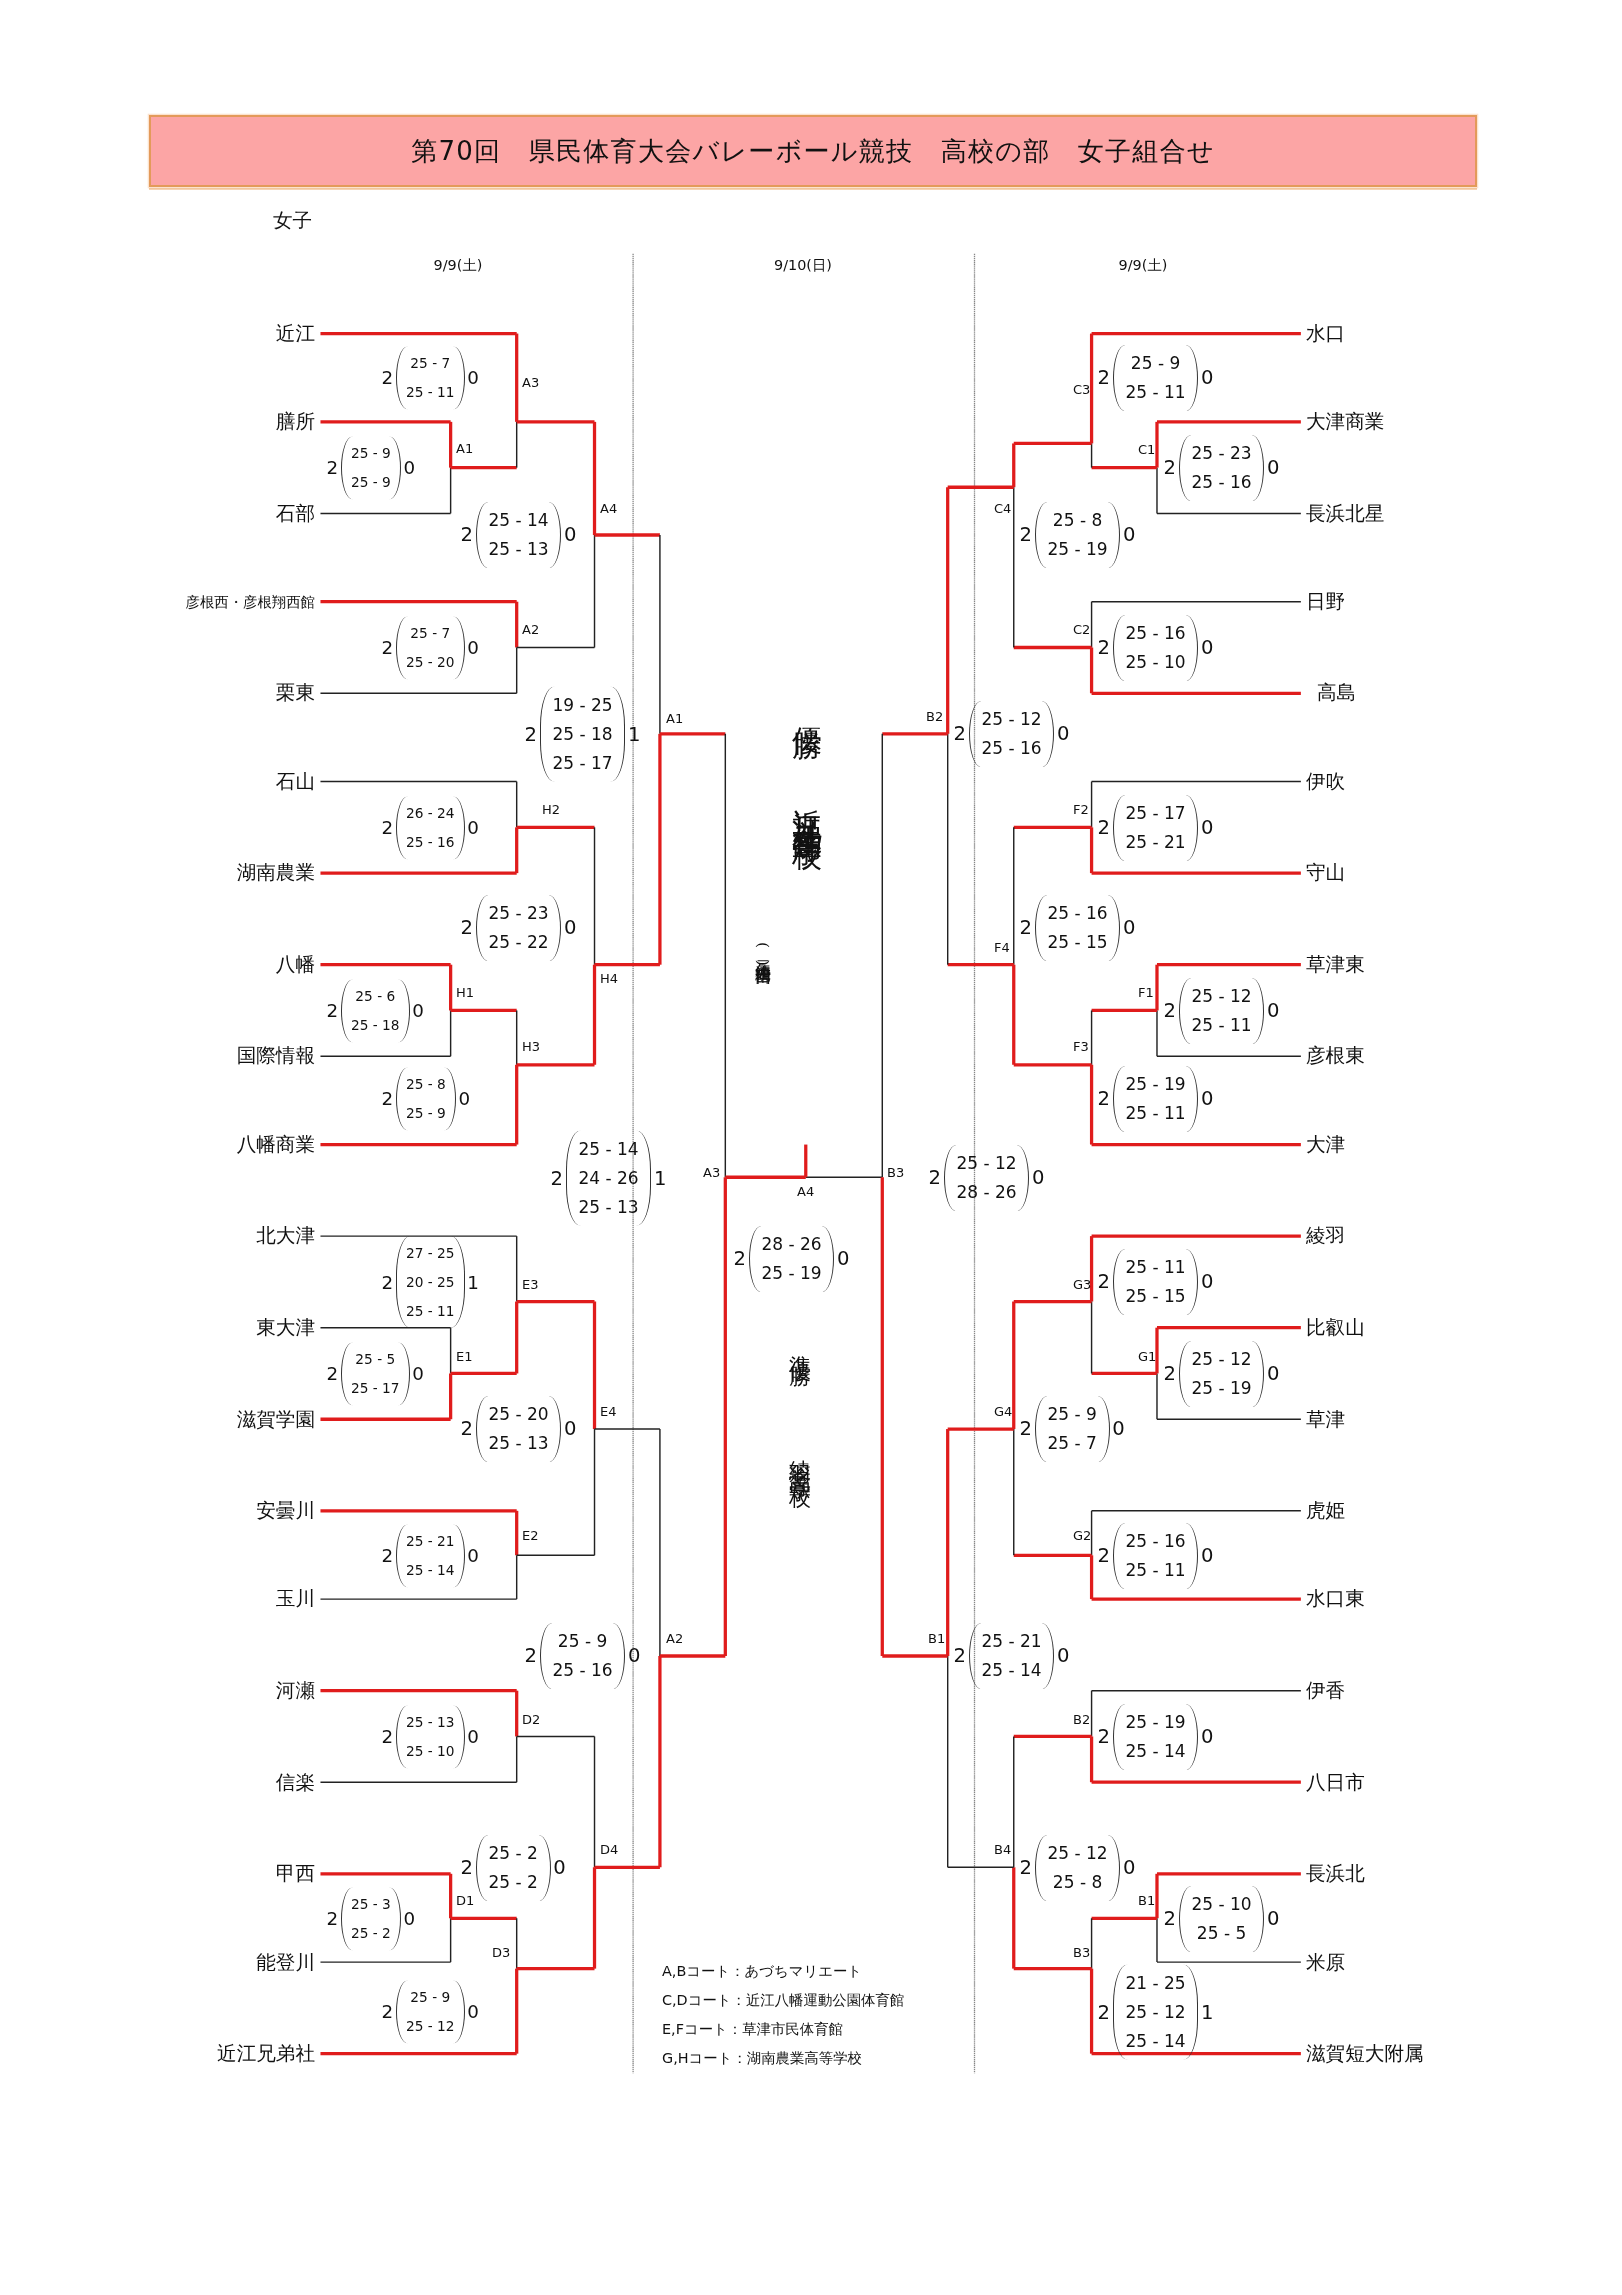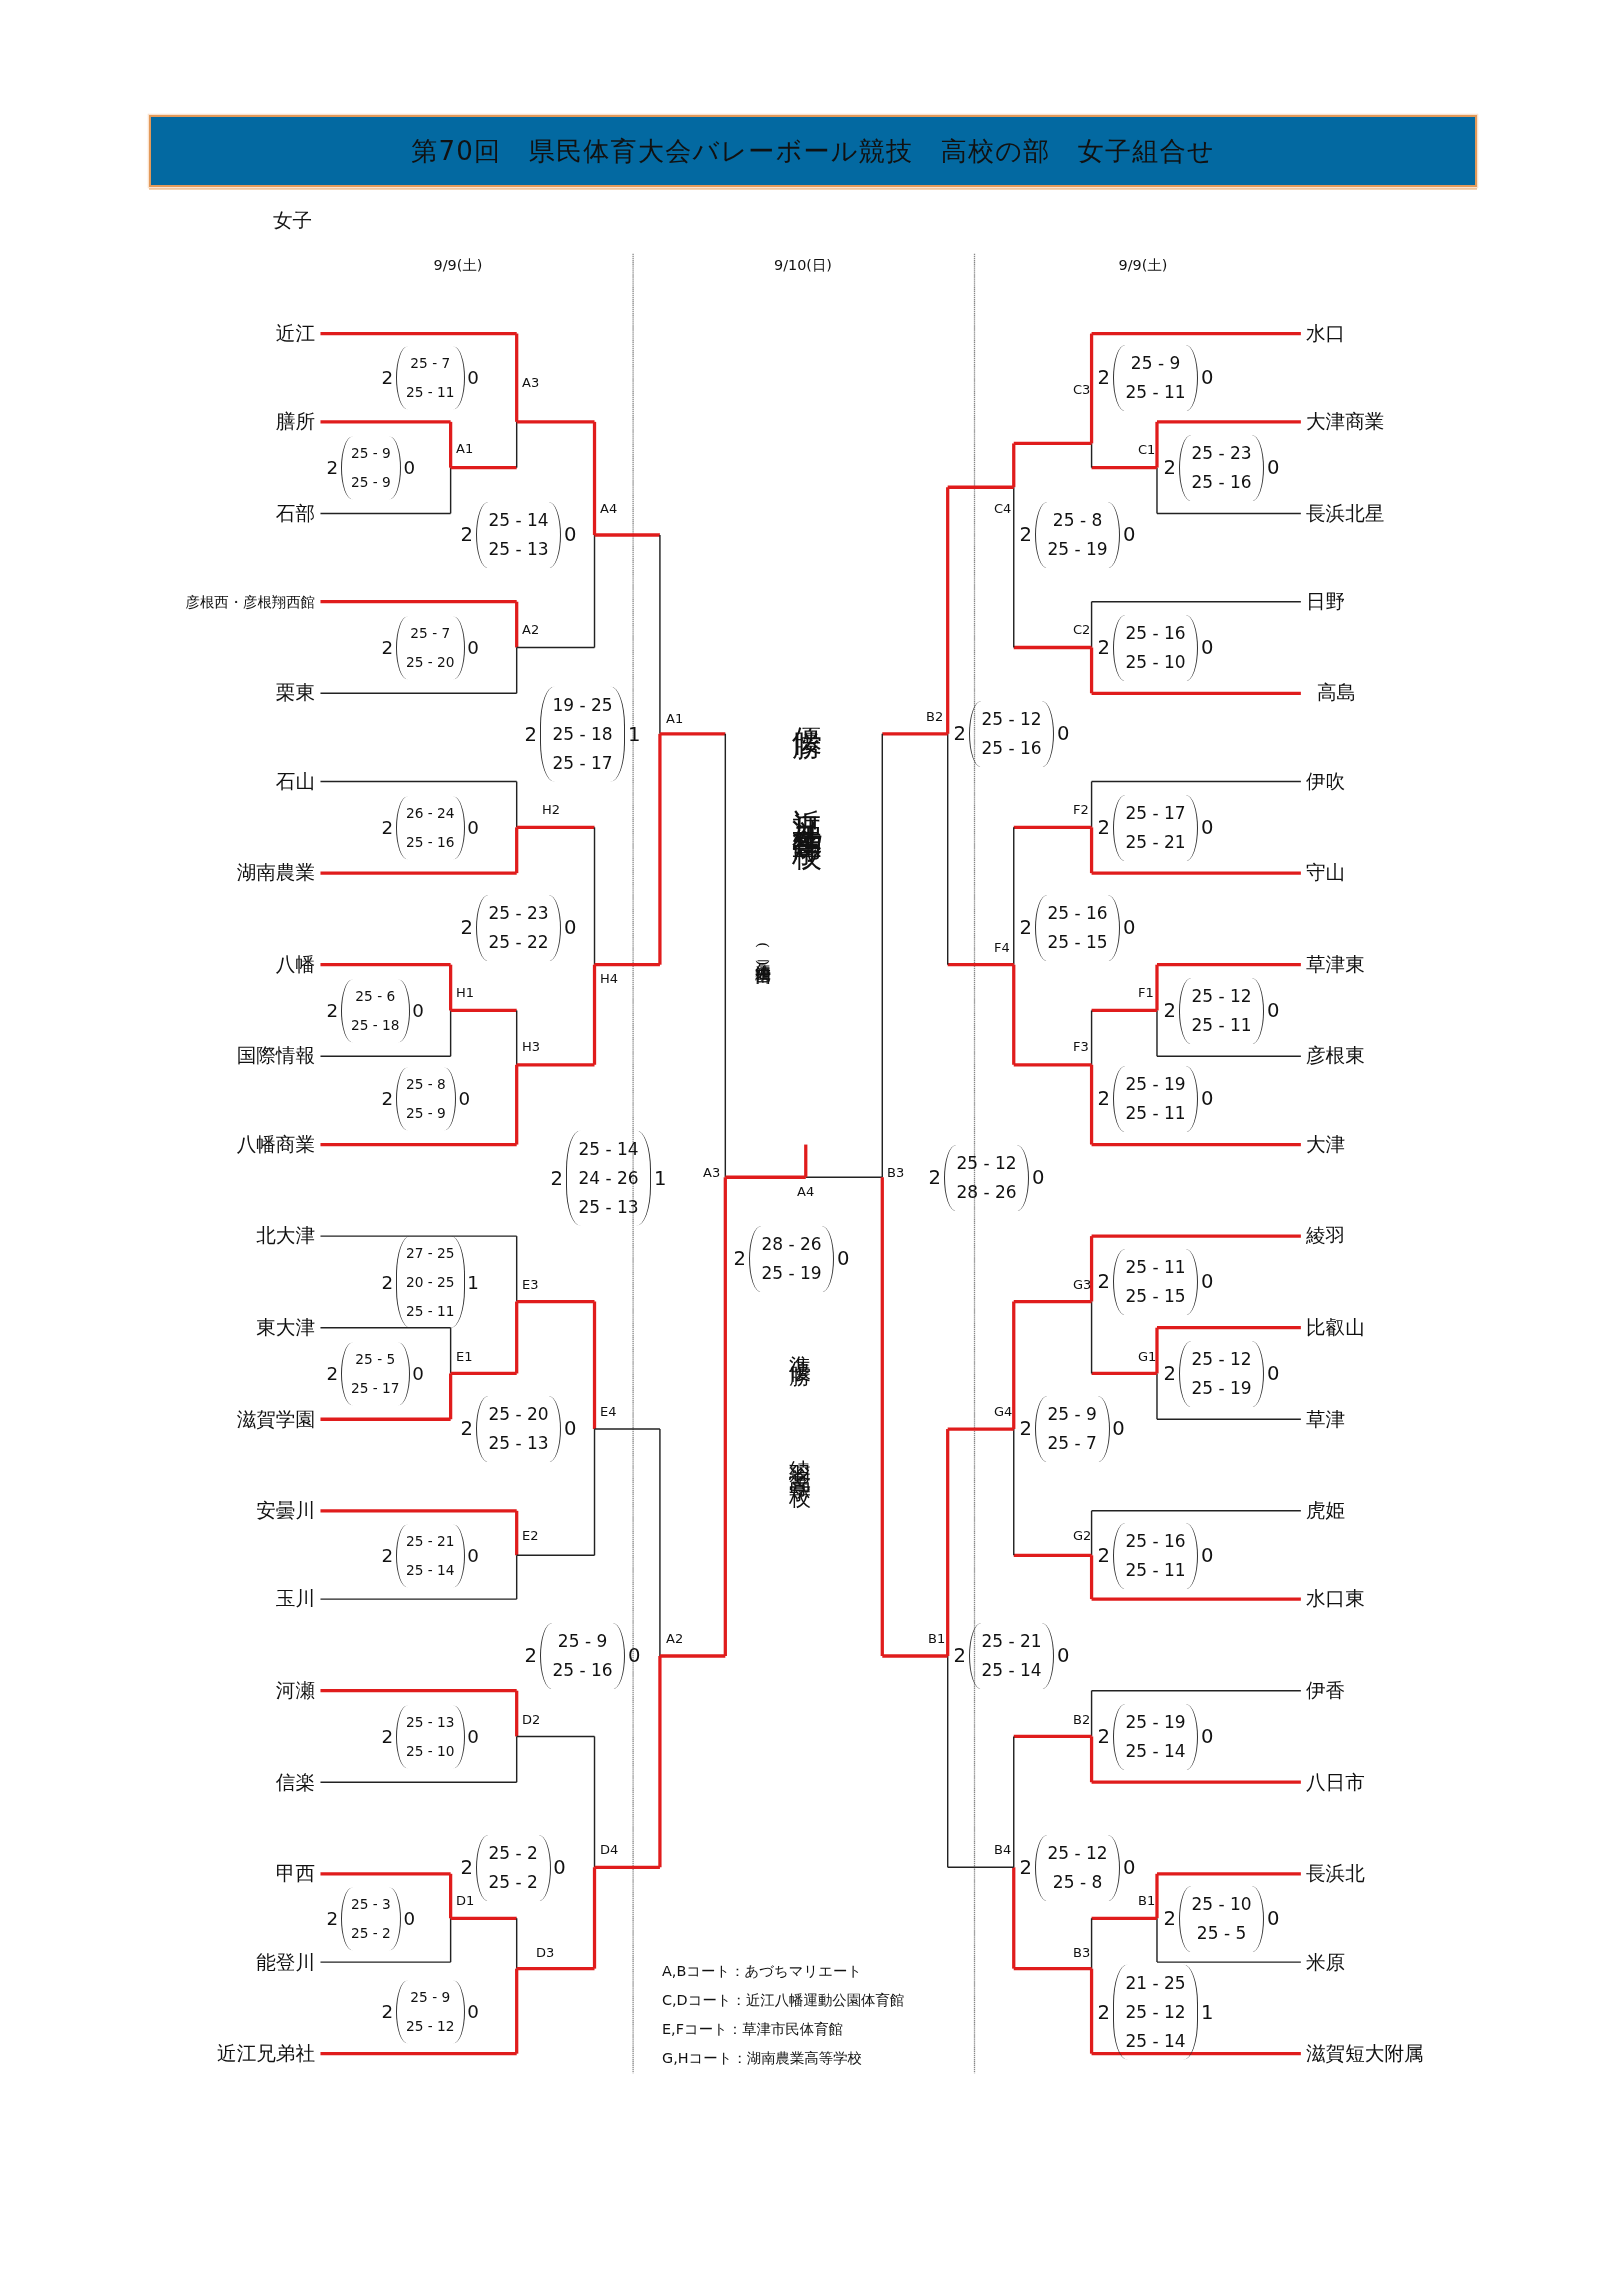--- a/index.html
+++ b/index.html
@@ -1,19 +1,19 @@
 <!DOCTYPE html>
 <html style="font-size:10.5px"><head>
 <meta charset="utf-8">
 <style>
   html, body { margin:0; padding:0; background:#ffffff; }
   body { width:1622px; height:2295px; position:relative; overflow:hidden;
          font-family:"DejaVu Sans","Liberation Sans",sans-serif; color:#111; }
   .title-box { position:absolute; left:149px; top:115px; width:1324px; height:68px;
-               border:2px solid #e39a5a; box-shadow:0 0 0 1.3px #fbe3cf, 0 2.6px 0 0 #f0b884; background:#0369a1;
+               border:2px solid #e39a5a; box-shadow:0 0 0 1.3px #fbe3cf, 0 2.6px 0 0 #f0b884; background:#fca5a5;
                display:flex; align-items:center; justify-content:center; }
   .title-box span { font-size:26px; letter-spacing:1.3px; }
   .section-label { position:absolute; left:273px; top:207px; font-size:19.6px; }
   .date { position:absolute; top:256px; font-size:14.4px; transform:translateX(-50%); }
   svg.lines { position:absolute; left:0; top:0; }
   .team { position:absolute; font-size:19.6px; white-space:nowrap; transform:translateY(-50%); line-height:1; }
   .team.left { text-align:right;font-family:Liberation Serif, serif; }
   .team.small { font-size:14.4px; }
   .code { position:absolute; font-size:13px; line-height:1; white-space:nowrap; }
   .score { position:absolute; display:flex; align-items:center; transform:translateY(-50%); }
@@ -255,21 +255,21 @@
     <div class="code" style="left: 522px; top: 1040px;">H3</div>
     <div class="code" style="left: 703px; top: 1166px;">A3</div>
     <div class="code" style="left: 522px; top: 1278px;">E3</div>
     <div class="code" style="left: 456px; top: 1350px;">E1</div>
     <div class="code" style="left: 600px; top: 1405px;">E4</div>
     <div class="code" style="left: 522px; top: 1529px;">E2</div>
     <div class="code" style="left: 666px; top: 1632px;">A2</div>
     <div class="code" style="left: 522px; top: 1713px;">D2</div>
     <div class="code" style="left: 600px; top: 1843px;">D4</div>
     <div class="code" style="left: 456px; top: 1894px;">D1</div>
-    <div class="code" style="left: 536px; top: 1946px;">D3</div>
+    <div class="code" style="left: 492px; top: 1946px;">D3</div>
     <div class="code" style="left: 797px; top: 1185px;">A4</div>
     <div class="code" style="left: 1073px; top: 383px;">C3</div>
     <div class="code" style="left: 1138px; top: 443px;">C1</div>
     <div class="code" style="left: 994px; top: 502px;">C4</div>
     <div class="code" style="left: 1073px; top: 623px;">C2</div>
     <div class="code" style="left: 926px; top: 710px;">B2</div>
     <div class="code" style="left: 1073px; top: 803px;">F2</div>
     <div class="code" style="left: 994px; top: 941px;">F4</div>
     <div class="code" style="left: 1138px; top: 986px;">F1</div>
     <div class="code" style="left: 1073px; top: 1040px;">F3</div>

